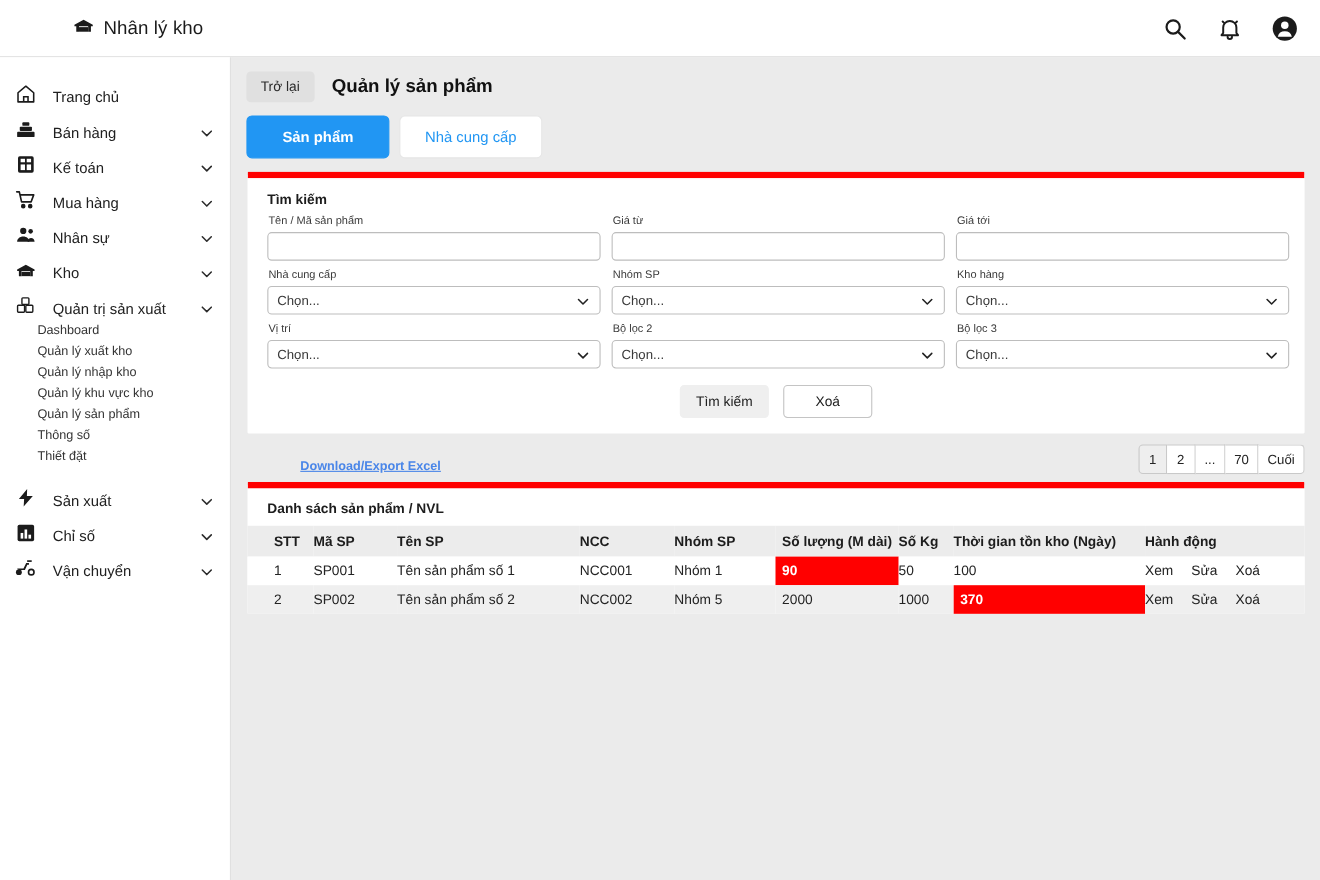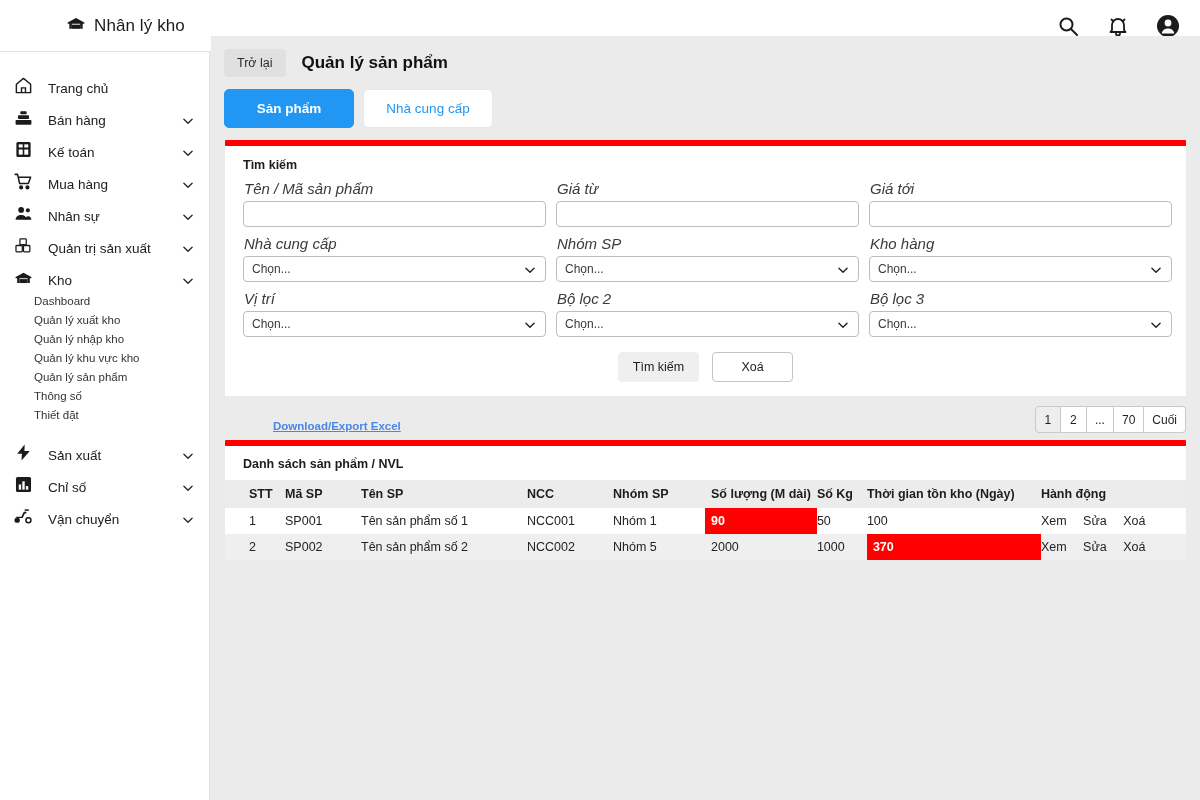--- a/index.html
+++ b/index.html
@@ -66,21 +66,21 @@
   .sub-item {
     font-size: 11.5px; color: #333;
     padding: 2px 0 2px 34px;
     line-height: 15px;
     cursor: pointer;
     white-space: nowrap;
   }
 
   
   #main {
-    position: absolute; top: 36px; left: 211px;
+    position: absolute; top: 52px; left: 211px;
     width: 989px; height: 748px;
     background: #ebebeb;
     padding: 0;
     overflow: hidden;
   }
   #page-head {
     display: flex; align-items: center;
     padding: 13px 0 0 13px;
   }
   #back-btn {
@@ -117,23 +117,22 @@
   }
 
   .form-grid {
     display: grid;
     grid-template-columns: 1fr 1fr 1fr;
     column-gap: 10px; row-gap: 0px;
     padding: 8px 14px 0 18px;
   }
   .field { padding-bottom: 8px; }
   .field label {
-    display: block; font-size: 15px; color: #3a3a3a;
+    display: block; font-size: 10px; color: #3a3a3a;
     margin: 0 0 4px 1px;
-    font-style: italic;
   }
   .field input[type=text] {
     width: 100%; height: 26px;
     border: 1px solid #bdbdbd; border-radius: 4px;
     font-family: inherit; font-size: 12px; color: #222;
     padding: 0 8px; background: #fff; outline: none;
   }
   .sel {
     position: relative; width: 100%; height: 26px;
     border: 1px solid #bdbdbd; border-radius: 4px;
@@ -325,42 +324,42 @@
     <span class="nav-label">Nhân sự</span>
     <span class="nav-caret">
       <svg width="14" height="14" viewBox="0 0 24 24" fill="none" stroke="currentColor" stroke-width="2.4" stroke-linecap="round" stroke-linejoin="round">
           <polyline points="5 9 12 16 19 9"></polyline>
         </svg>
     </span>
   </div>
 
   <div class="nav-item">
     <span class="nav-ico">
+      <svg width="19" height="19" viewBox="0 0 24 24" fill="currentColor">
+        <path d="M2 11.5 12 6l10 5.5V13h-2v6h-3v-6H7v6H4v-6H2v-1.5z"></path>
+        <rect x="7" y="14" width="10" height="5"></rect>
+      </svg>
+    </span>
+    <span class="nav-label">Kho</span>
+    <span class="nav-caret">
+      <svg width="14" height="14" viewBox="0 0 24 24" fill="none" stroke="currentColor" stroke-width="2.4" stroke-linecap="round" stroke-linejoin="round">
+          <polyline points="5 9 12 16 19 9"></polyline>
+        </svg>
+    </span>
+  </div>
+
+  <div class="nav-item">
+    <span class="nav-ico">
       <svg width="19" height="19" viewBox="0 0 24 24" fill="none" stroke="currentColor" stroke-width="1.6">
         <rect x="2.5" y="12" width="8" height="8" rx="1"></rect>
         <rect x="12" y="12" width="8" height="8" rx="1"></rect>
         <rect x="7.5" y="3.5" width="8" height="7.5" rx="1"></rect>
       </svg>
     </span>
     <span class="nav-label">Quản trị sản xuất</span>
-    <span class="nav-caret">
-      <svg width="14" height="14" viewBox="0 0 24 24" fill="none" stroke="currentColor" stroke-width="2.4" stroke-linecap="round" stroke-linejoin="round">
-          <polyline points="5 9 12 16 19 9"></polyline>
-        </svg>
-    </span>
-  </div>
-
-  <div class="nav-item">
-    <span class="nav-ico">
-      <svg width="19" height="19" viewBox="0 0 24 24" fill="currentColor">
-        <path d="M2 11.5 12 6l10 5.5V13h-2v6h-3v-6H7v6H4v-6H2v-1.5z"></path>
-        <rect x="7" y="14" width="10" height="5"></rect>
-      </svg>
-    </span>
-    <span class="nav-label">Kho</span>
     <span class="nav-caret">
       <svg width="14" height="14" viewBox="0 0 24 24" fill="none" stroke="currentColor" stroke-width="2.4" stroke-linecap="round" stroke-linejoin="round">
           <polyline points="5 9 12 16 19 9"></polyline>
         </svg>
     </span>
   </div>
 
   <div class="sub-list">
     <div class="sub-item">Dashboard</div>
     <div class="sub-item">Quản lý xuất kho</div>

